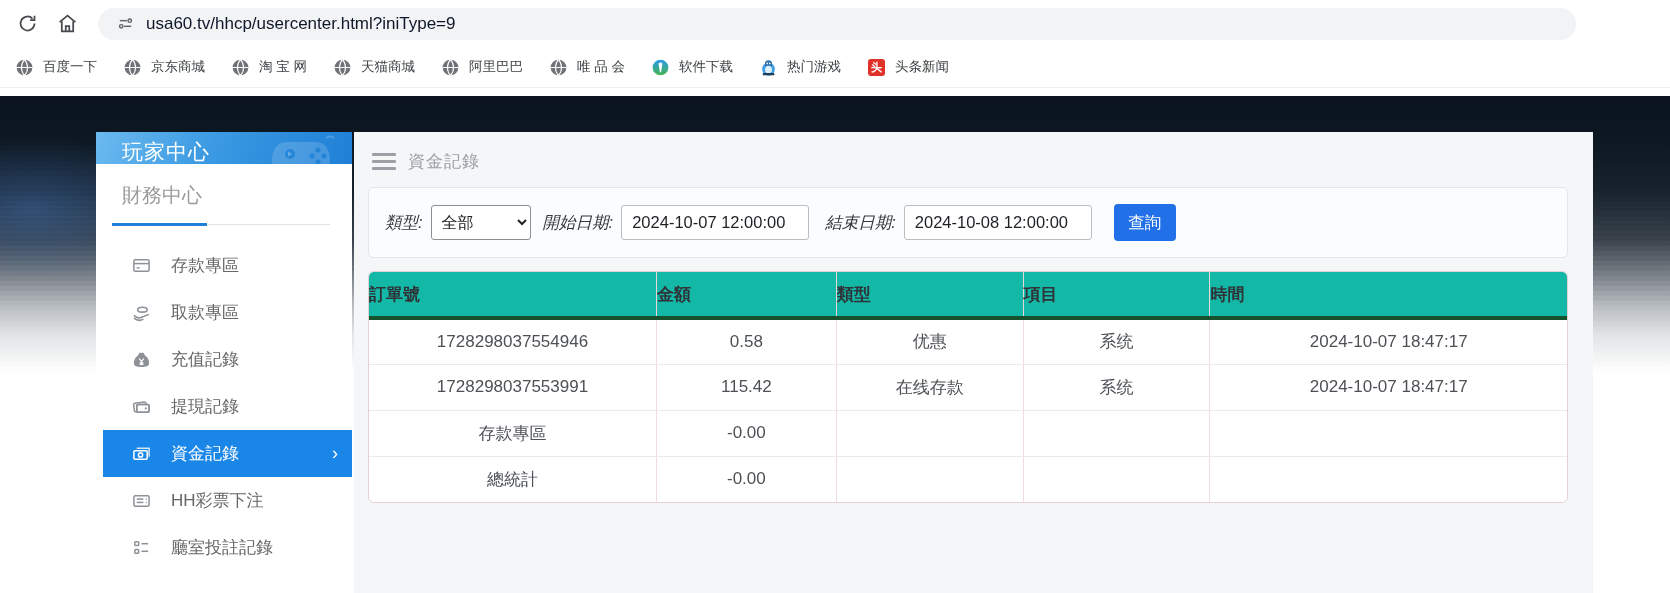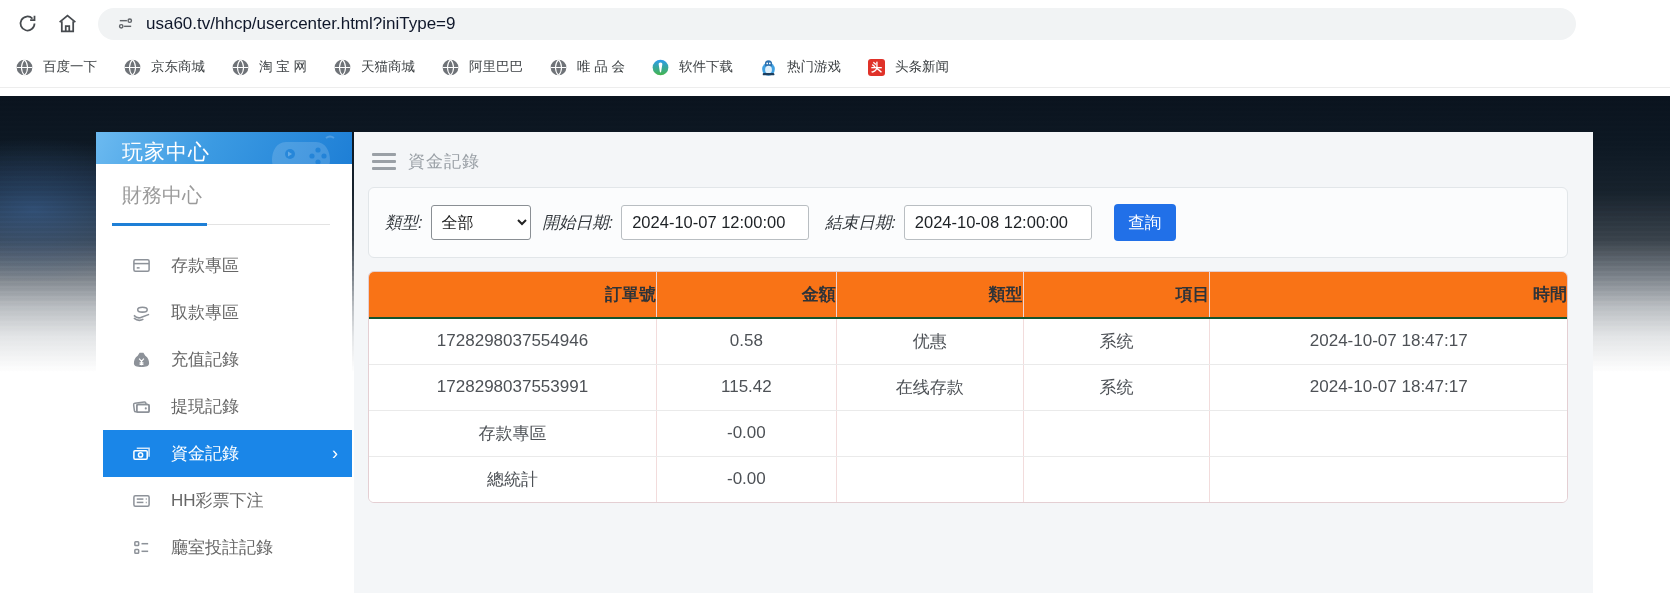--- a/index.html
+++ b/index.html
@@ -74,22 +74,22 @@
     font-family:"Liberation Sans","DejaVu Sans",sans-serif; }
   .f-input { width:188px; height:35px; font-size:16.5px; color:#1d2125; border:1px solid #b9bec2;
     border-radius:3px; background:#fff; padding:0 10px; margin-right:8px;
     font-family:"Liberation Sans","DejaVu Sans",sans-serif; }
   .f-btn { width:62px; height:37px; background:#2170e8; color:#fff; font-size:16.5px;
     border:none; border-radius:4px; cursor:pointer; margin-left:6px;
     font-family:"Liberation Sans","DejaVu Sans",sans-serif; }
 
   .table-wrap { margin-top:13px; border:1px solid #e4cfd3; border-radius:6px; overflow:hidden; background:#fff; }
   table { width:100%; border-collapse:collapse; table-layout:fixed; }
-  th { height:46px; background:#f97316; font-size:17px; color:#2f3338; font-weight:bold;
-    border-right:1px solid #efd6d6; border-bottom:2px solid #14532d; text-align:right; }
+  th { height:46px; background:#14b8a6; font-size:17px; color:#2f3338; font-weight:bold;
+    border-right:1px solid #efd6d6; border-bottom:4px solid #14532d; text-align:left; }
   td { height:46px; background:#fff; font-size:17px; color:#4d5156;
     border-right:1px solid #f2dcdc; border-bottom:1px solid #eaeaea; text-align:center; }
   th:last-child, td:last-child { border-right:none; }
   tr:last-child td { border-bottom:none; }
   col.c-order { width:24%; } col.c-amount { width:15%; } col.c-type { width:15.6%; }
   col.c-item { width:15.6%; } col.c-time { width:29.8%; }
 </style>
 </head>
 <body>
 

